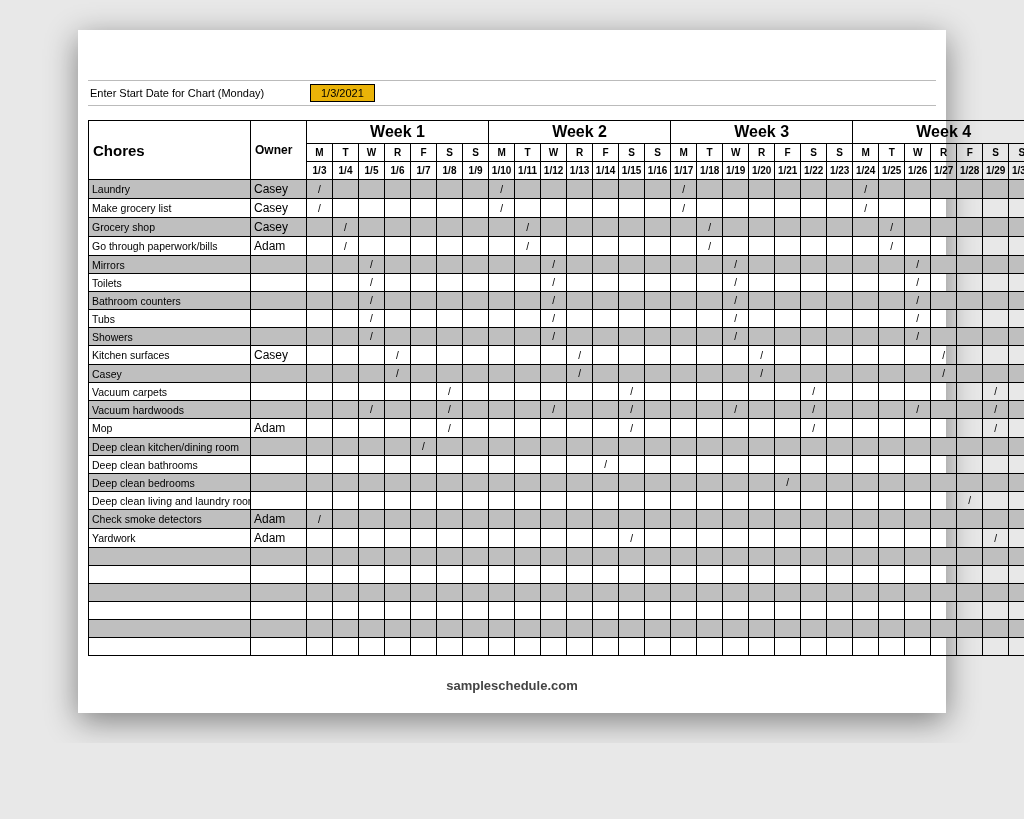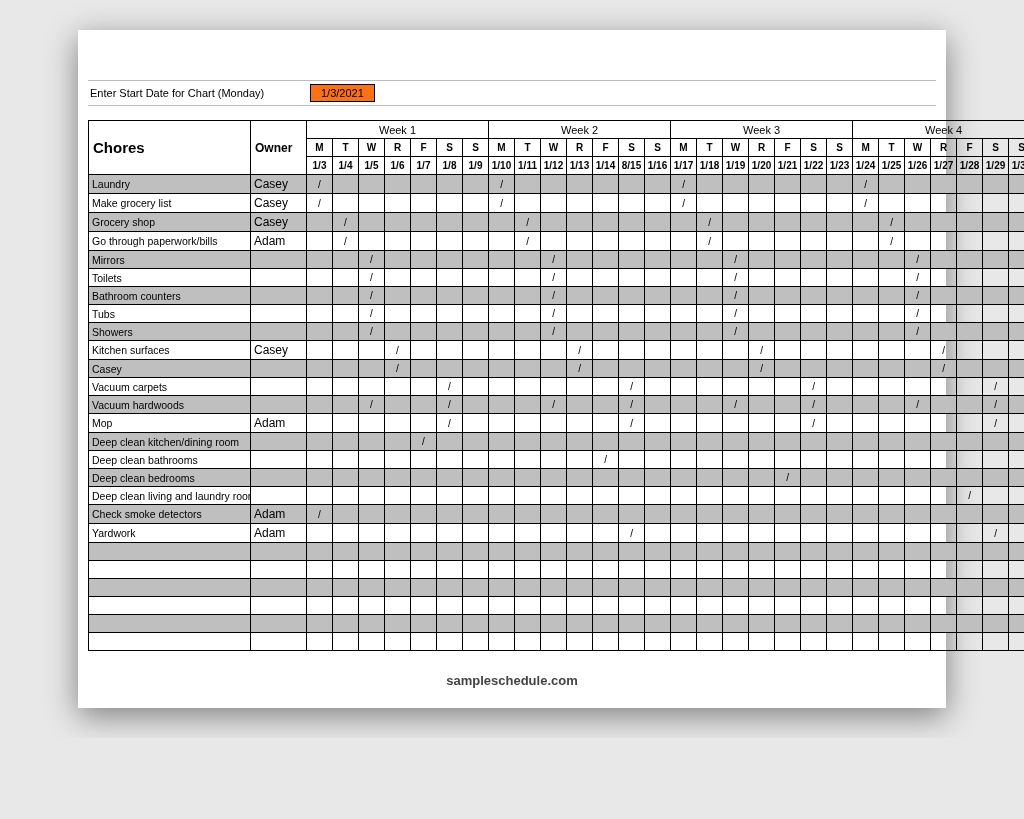--- a/index.html
+++ b/index.html
@@ -22,21 +22,21 @@
     display: flex;
     align-items: center;
     gap: 8px;
     border-top: 1px solid #bbb;
     border-bottom: 1px solid #bbb;
     padding: 3px 2px;
     margin-bottom: 14px;
   }
   .top-row .label { width: 212px; font-size: 11px; }
   .date-box {
-    background: #f97316;
+    background: #eab308;
     border: 1px solid #000;
     padding: 2px 10px;
     font-size: 11px;
   }
   table {
     border-collapse: collapse;
     width: 100%;
     table-layout: fixed;
   }
   th, td {
@@ -55,21 +55,21 @@
     font-size: 15px;
     font-weight: bold;
   }
   th.owner-hdr {
     width: 56px;
     text-align: left;
     padding: 4px;
     font-size: 12px;
     font-weight: bold;
   }
-  th.week-hdr { font-size: 11px; font-weight: normal; padding: 2px 17px; }
+  th.week-hdr { font-size: 16px; font-weight: bold; padding: 2px 17px; }
   th.day-hdr { font-size: 10px; font-weight: bold; }
   th.date-hdr { font-size: 10px; font-weight: bold; }
   td.chore-cell {
     text-align: left;
     padding: 2px 3px;
     font-size: 10.5px;
     margin-left: 8px;
   }
   td.owner-cell {
     text-align: left;
@@ -177,21 +177,21 @@
           <th class="date-hdr">1/5</th>
           <th class="date-hdr">1/6</th>
           <th class="date-hdr">1/7</th>
           <th class="date-hdr">1/8</th>
           <th class="date-hdr">1/9</th>
           <th class="date-hdr">1/10</th>
           <th class="date-hdr">1/11</th>
           <th class="date-hdr">1/12</th>
           <th class="date-hdr">1/13</th>
           <th class="date-hdr">1/14</th>
-          <th class="date-hdr">8/15</th>
+          <th class="date-hdr">1/15</th>
           <th class="date-hdr">1/16</th>
           <th class="date-hdr">1/17</th>
           <th class="date-hdr">1/18</th>
           <th class="date-hdr">1/19</th>
           <th class="date-hdr">1/20</th>
           <th class="date-hdr">1/21</th>
           <th class="date-hdr">1/22</th>
           <th class="date-hdr">1/23</th>
           <th class="date-hdr">1/24</th>
           <th class="date-hdr">1/25</th>

